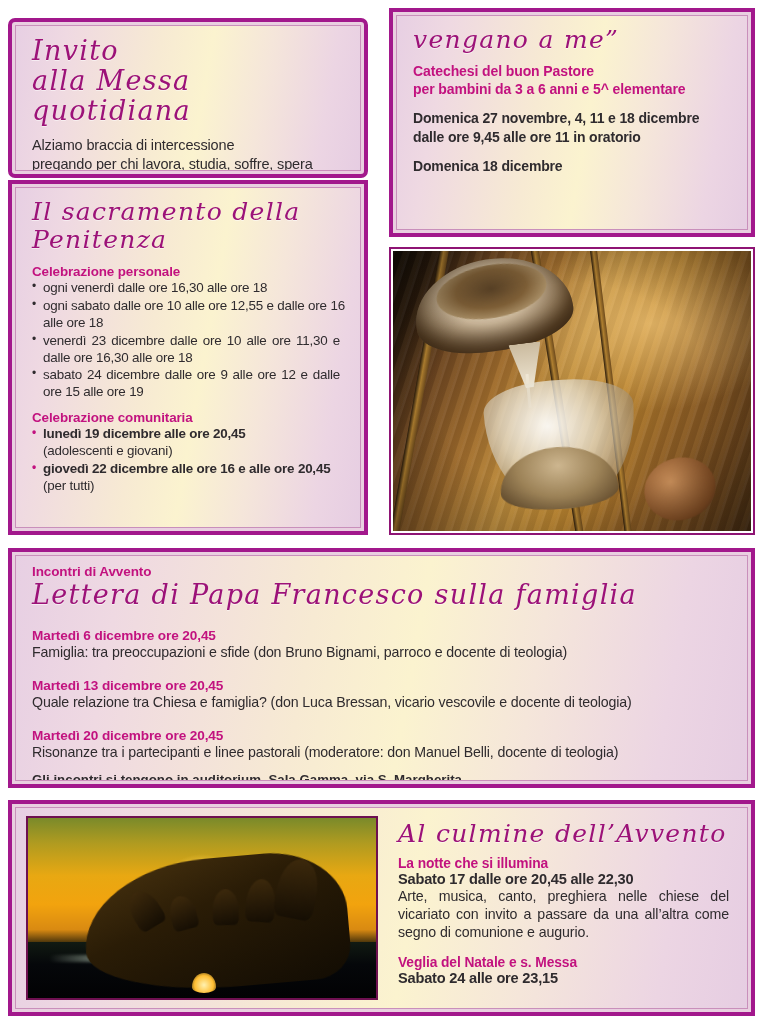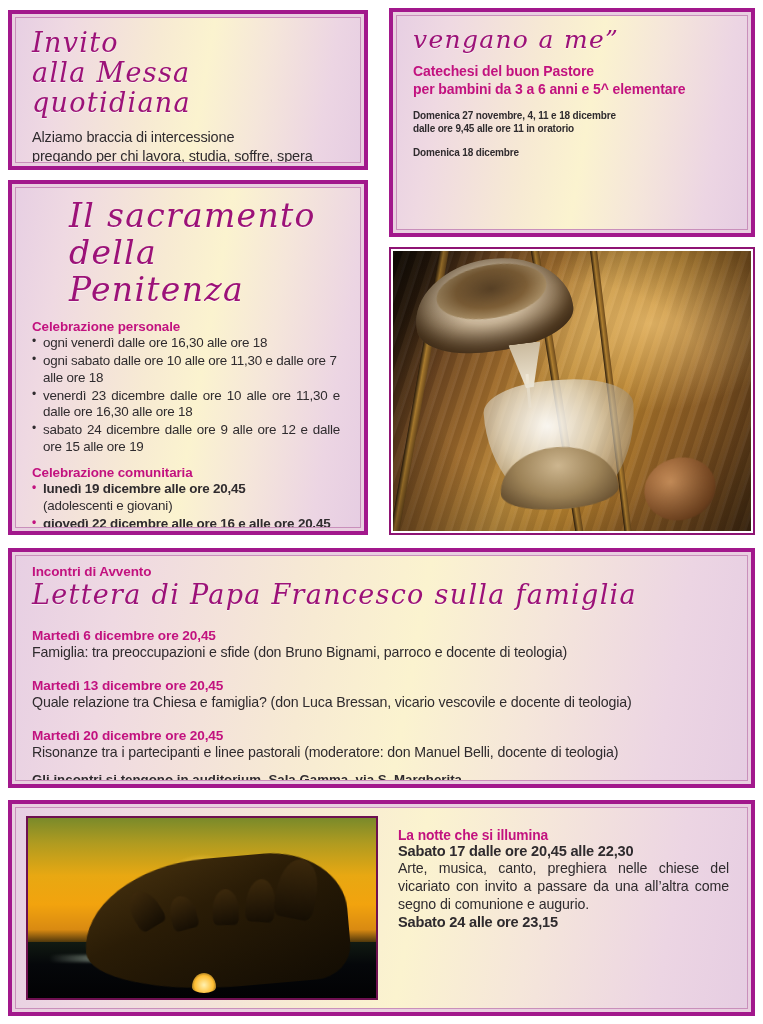--- a/index.html
+++ b/index.html
@@ -50,33 +50,33 @@
     font-weight:bold;
     letter-spacing:-.1px;
   }
   .body-dark{
     color:#2f2b2e;
     letter-spacing:-.15px;
   }
   .body-dark.b{font-weight:bold;}
 
   
-  #box-invito{left:8px;top:10px;width:360px;height:160px;}
+  #box-invito{left:8px;top:18px;width:360px;height:160px;border-radius:7px;}
   #box-invito .t1{font-size:27px;}
   #box-invito .lines{margin-top:9px;font-size:14.5px;line-height:1.32;}
 
   
   #box-lasciate{left:389px;top:8px;width:366px;height:229px;}
   #box-lasciate .t1{font-size:25px;}
   #box-lasciate .blk{margin-top:8px;font-size:14px;line-height:1.3;}
-  #box-lasciate .blk2{margin-top:11px;font-size:10px;line-height:1.3;}
+  #box-lasciate .blk2{margin-top:11px;font-size:14px;line-height:1.3;}
 
   
   #box-penitenza{left:8px;top:180px;width:360px;height:355px;}
-  #box-penitenza .t1{font-size:33px;margin-left:37px;}
+  #box-penitenza .t1{font-size:25px;}
   #box-penitenza .sec{margin-top:10px;font-size:13.4px;}
   #box-penitenza ul{list-style:none;margin:1px 0 0 0;padding:0;}
   #box-penitenza li{
     position:relative;padding-left:11px;margin-top:1px;
     font-size:13.4px;line-height:1.26;color:#2f2b2e;letter-spacing:-.2px;
   }
   #box-penitenza li:before{
     content:"\2022";position:absolute;left:0;top:-1px;color:#2f2b2e;font-size:12px;
   }
   #box-penitenza li.just{text-align:justify;padding-right:6px;}
@@ -265,21 +265,21 @@
 
 <div class="panel" id="box-penitenza">
   <div class="panel-inner">
     <div class="pad">
       <div class="script t1">Il sacramento della</div>
       <div class="script t1">Penitenza</div>
 
       <div class="sec sub-magenta">Celebrazione personale</div>
       <ul>
         <li>ogni venerdì dalle ore 16,30 alle ore 18</li>
-        <li>ogni sabato dalle ore 10 alle ore 11,30 e dalle ore 7 alle ore 18</li>
+        <li>ogni sabato dalle ore 10 alle ore 12,55 e dalle ore 16 alle ore 18</li>
         <li class="just">venerdì 23 dicembre dalle ore 10 alle ore 11,30 e dalle ore 16,30 alle ore 18</li>
         <li class="just">sabato 24 dicembre dalle ore 9 alle ore 12 e dalle ore 15 alle ore 19</li>
       </ul>
 
       <div class="sec2 sub-magenta">Celebrazione comunitaria</div>
       <ul>
         <li class="bold">
           <span>lunedì 19 dicembre alle ore 20,45</span><br>
           <span style="font-weight:normal">(adolescenti e giovani)</span>
         </li>
@@ -348,20 +348,22 @@
             <div class="finger f2"></div>
             <div class="finger f3"></div>
             <div class="finger f4"></div>
             <div class="finger thumb"></div>
           </div>
           <div class="flame"></div>
         </div>
       </div>
 
       <div id="culmine-text">
+        <div class="script t1">Al culmine dell’Avvento</div>
         <div class="h sub-magenta">La notte che si illumina</div>
         <div class="bd">Sabato 17 dalle ore 20,45 alle 22,30</div>
         <div class="para">Arte, musica, canto, preghiera nelle chiese del vicariato con invito a passare da una all’altra come segno di comunione e augurio.</div>
+        <div class="h2 sub-magenta">Veglia del Natale e s. Messa</div>
         <div class="bd">Sabato 24 alle ore 23,15</div>
       </div>
     </div>
   </div>
 </div>
 
 </body></html>

